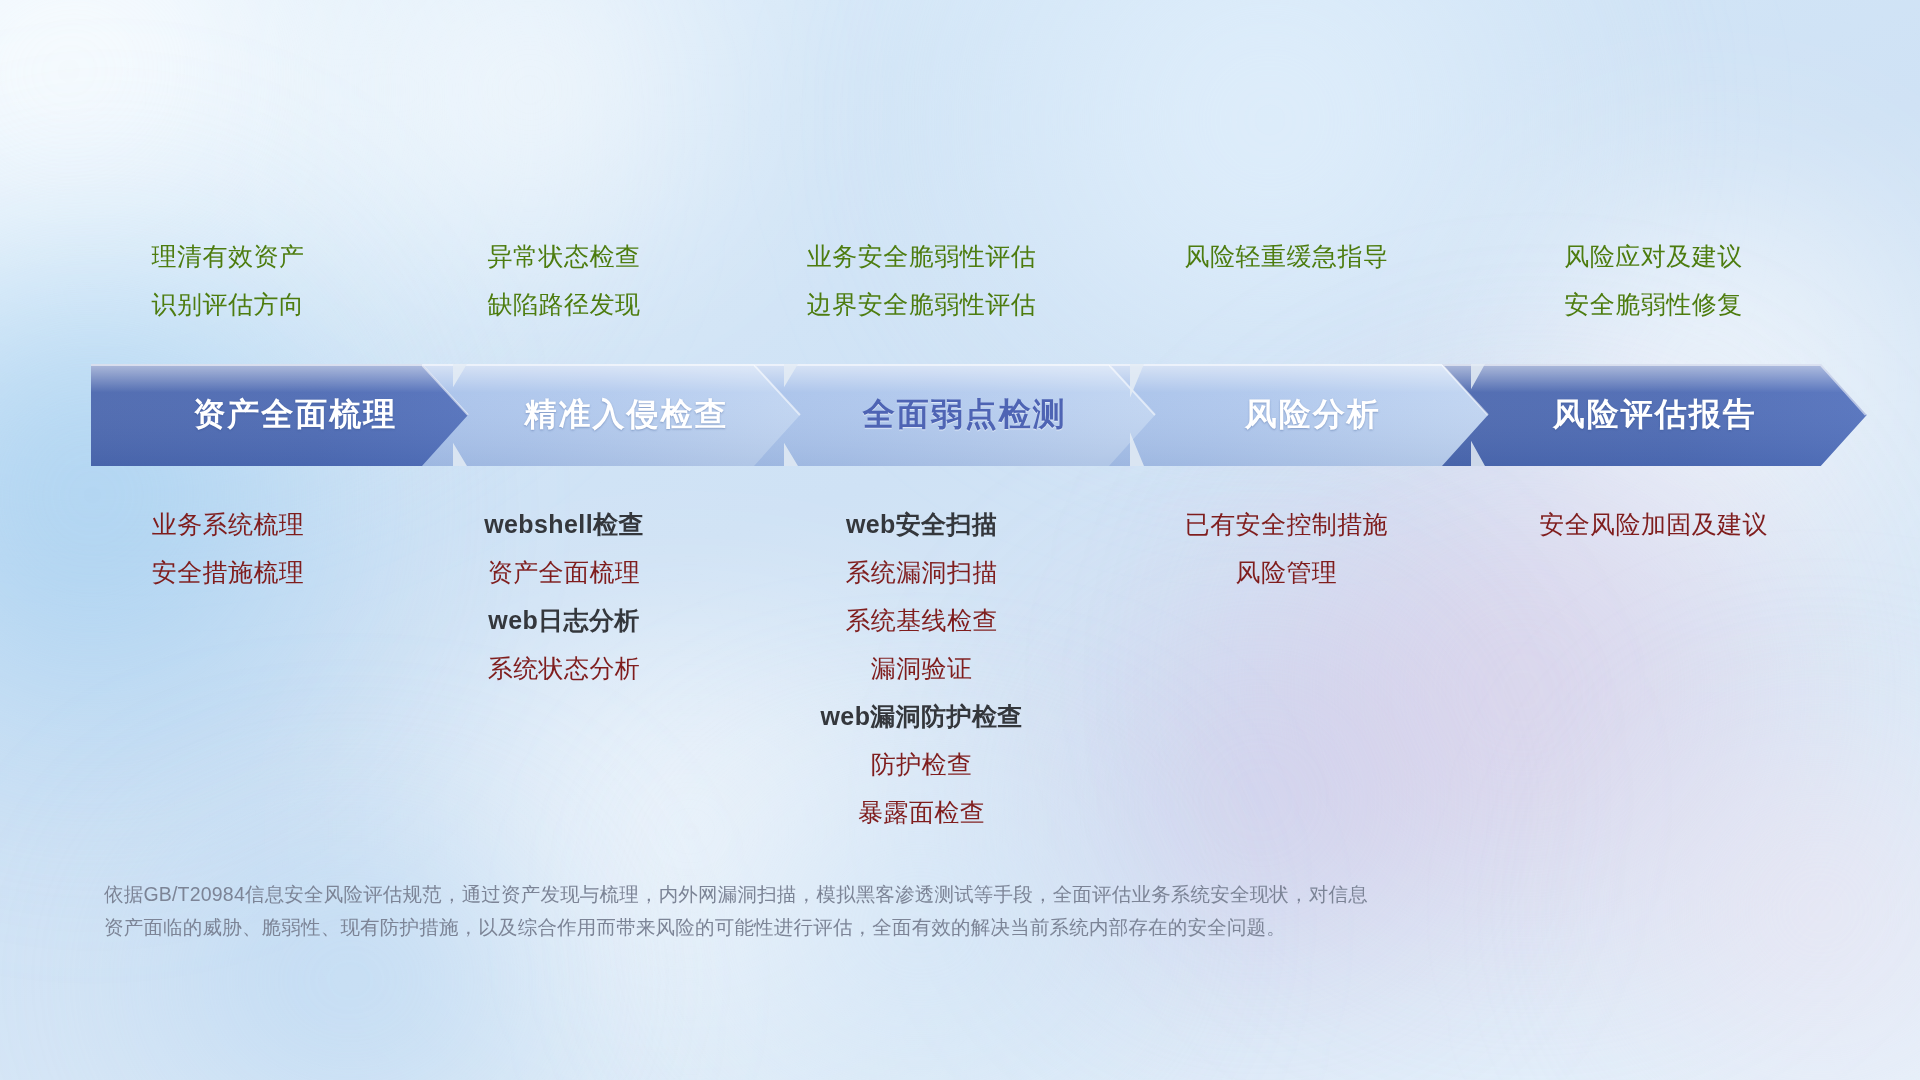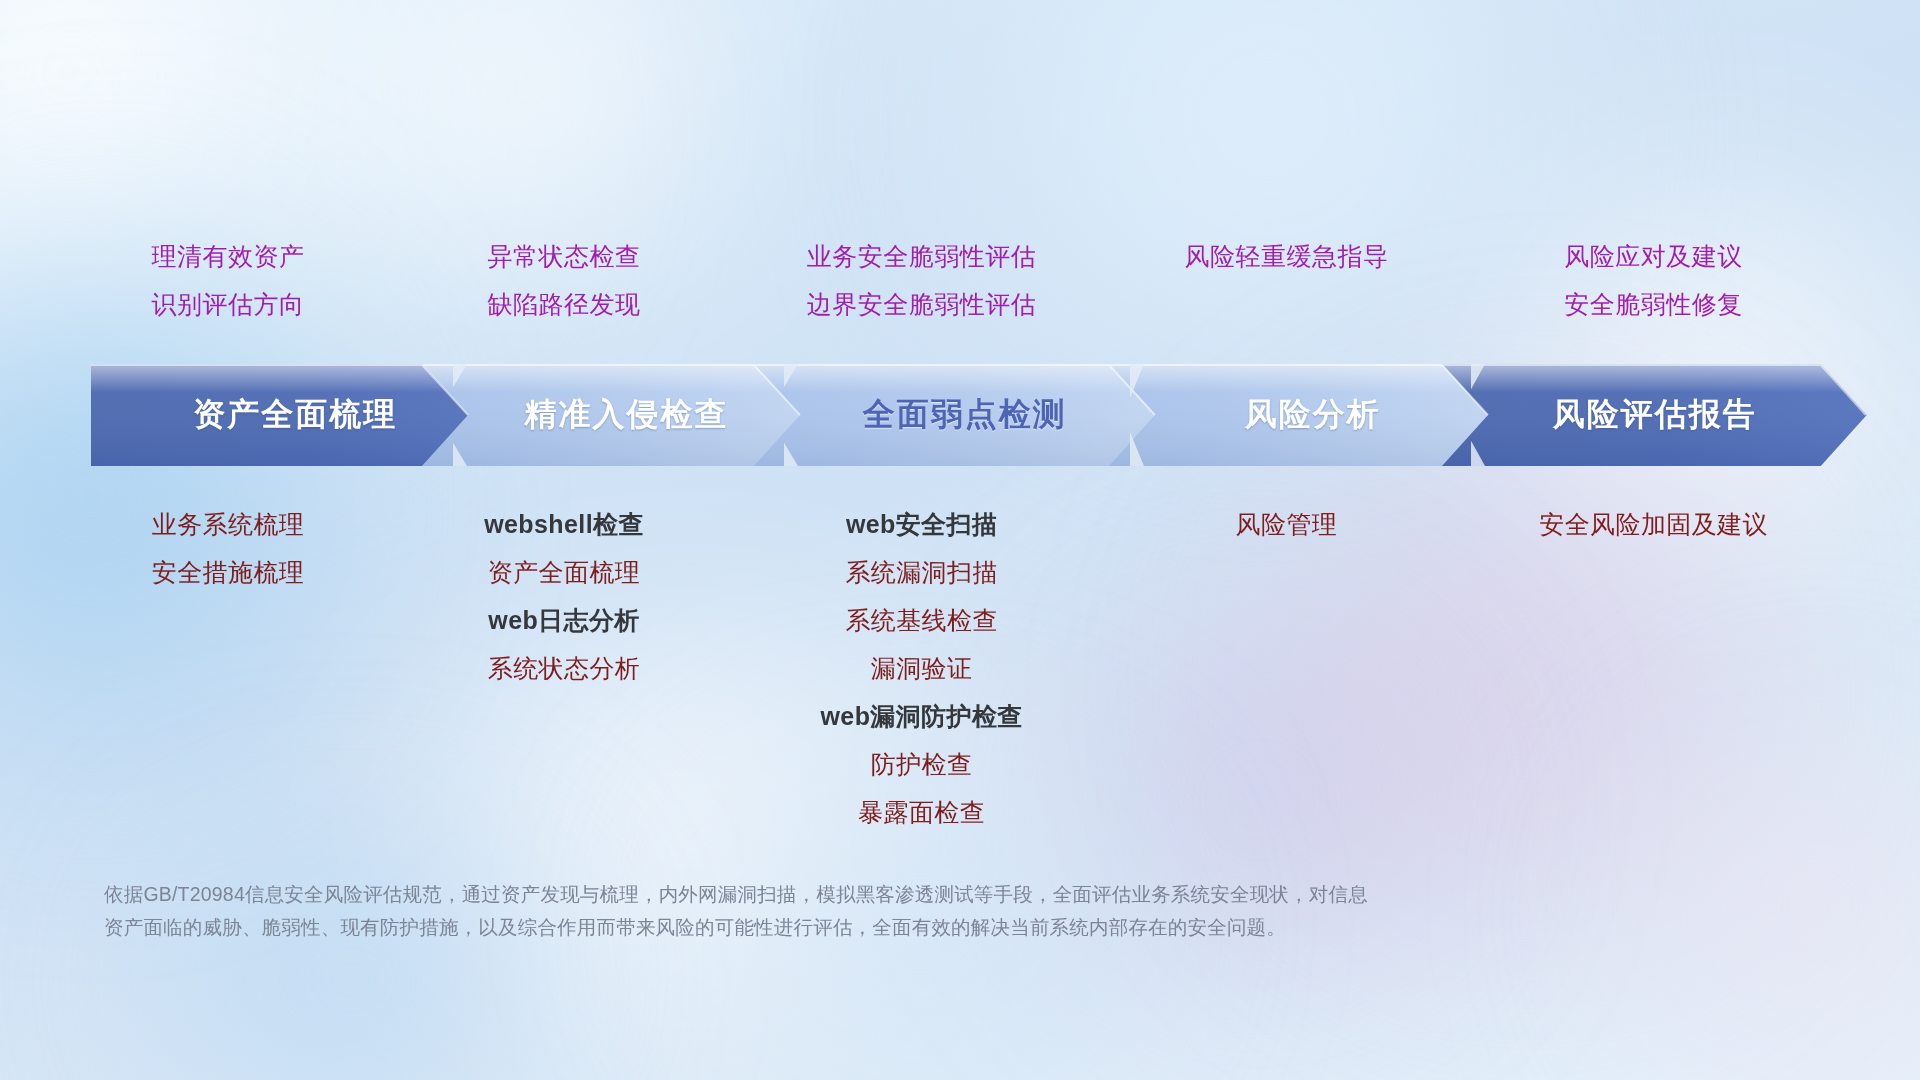--- a/index.html
+++ b/index.html
@@ -41,21 +41,21 @@
   .b11 { left:560px; top:760px; width:720px; height:330px;
         background:radial-gradient(circle at 50% 50%, rgba(206,226,246,.7), rgba(206,226,246,0) 72%); }
 
   
   .stage { position:absolute; inset:0; }
 
   
   .top-labels { position:absolute; left:0; top:232px; width:1920px; height:100px; }
   .toplab {
     position:absolute;
-    color:#a21caf;
+    color:#4d7c0f;
     font-size:25px;
     line-height:48px;
     letter-spacing:.5px;
     text-align:center;
     white-space:nowrap;
     transform:translateX(-50%);
   }
 
   
   .band { position:absolute; left:0; top:364px; width:1852px; height:102px; }
@@ -283,20 +283,21 @@
       <div class="list" style="left: 921.6px; top: 0px;">
         <div class="item em">web安全扫描</div>
         <div class="item">系统漏洞扫描</div>
         <div class="item">系统基线检查</div>
         <div class="item">漏洞验证</div>
         <div class="item em">web漏洞防护检查</div>
         <div class="item">防护检查</div>
         <div class="item">暴露面检查</div>
       </div>
       <div class="list" style="left: 1286.4px; top: 0px;">
+        <div class="item">已有安全控制措施</div>
         <div class="item">风险管理</div>
       </div>
       <div class="list" style="left: 1653.6px; top: 0px;">
         <div class="item">安全风险加固及建议</div>
       </div>
     </div>
 
   <div class="footer">
     <div>依据GB/T20984信息安全风险评估规范，通过资产发现与梳理，内外网漏洞扫描，模拟黑客渗透测试等手段，全面评估业务系统安全现状，对信息</div>
     <div>资产面临的威胁、脆弱性、现有防护措施，以及综合作用而带来风险的可能性进行评估，全面有效的解决当前系统内部存在的安全问题。</div>

